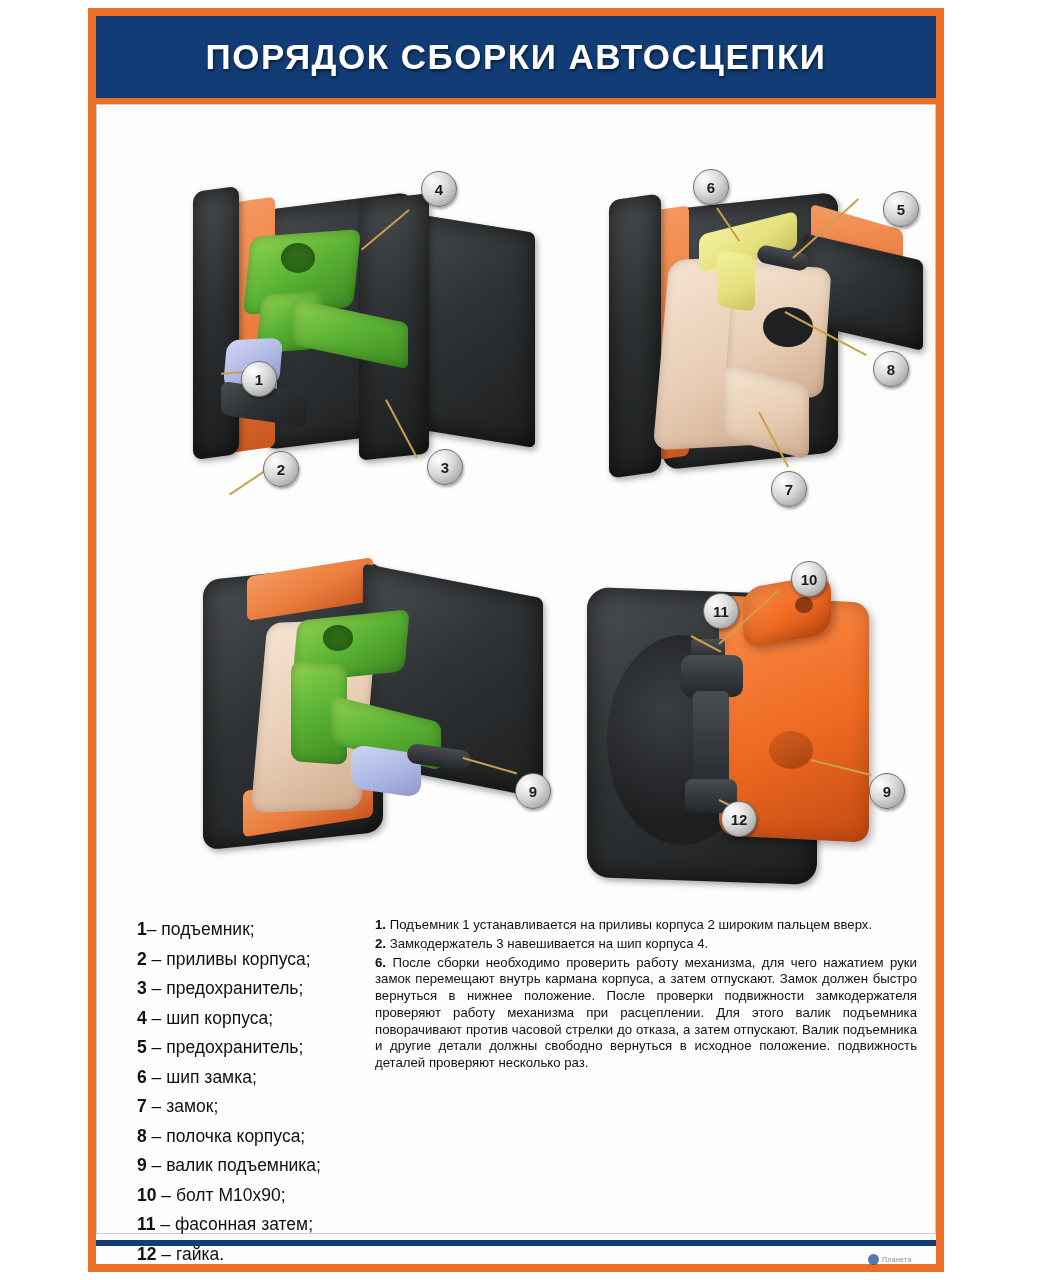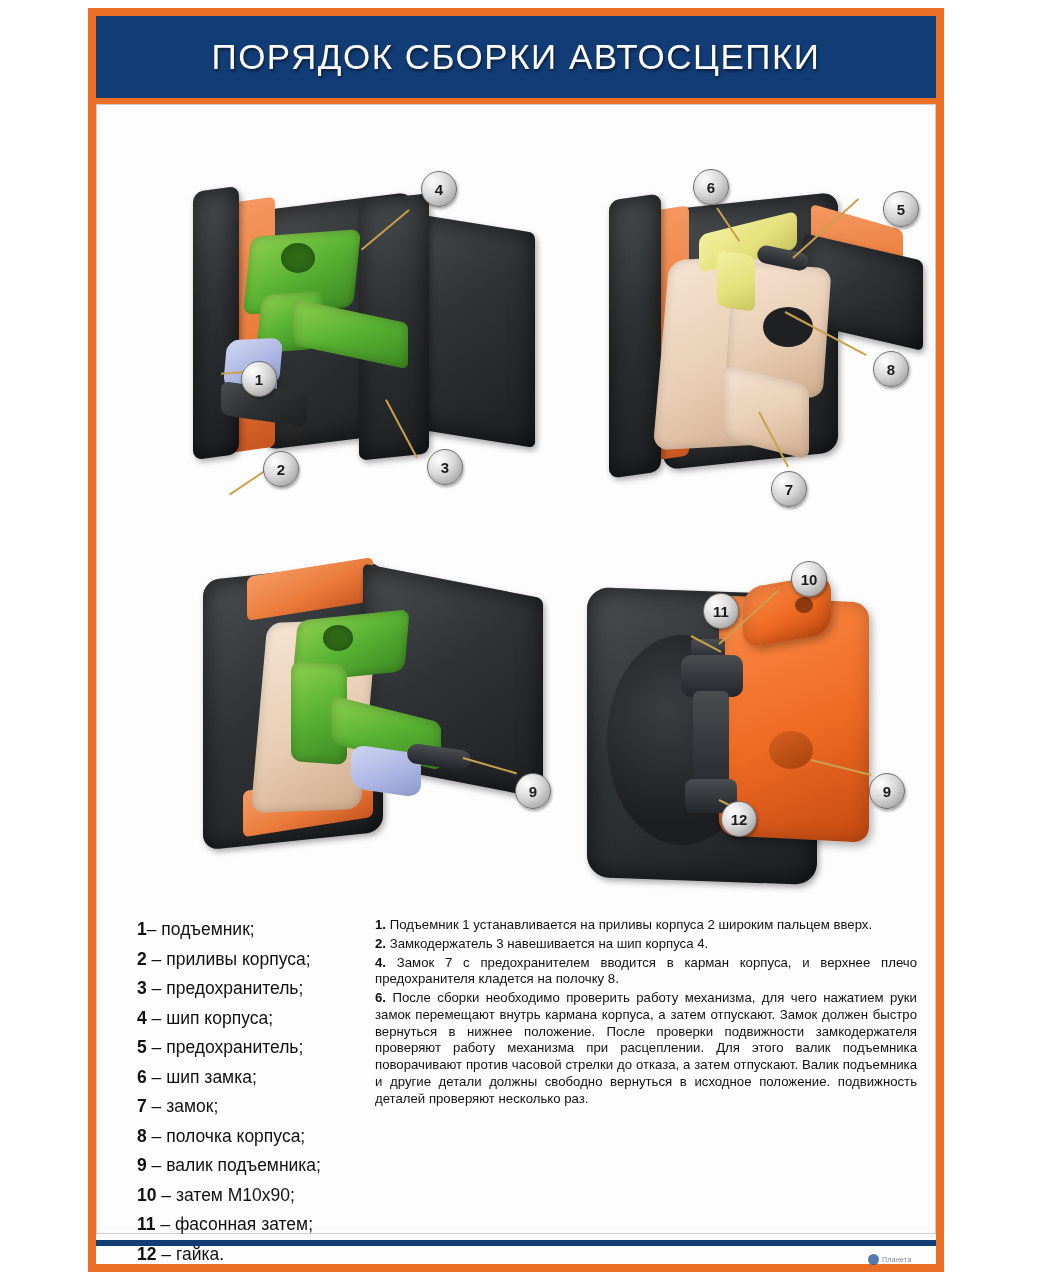--- a/index.html
+++ b/index.html
@@ -47,21 +47,21 @@
     width: 840px;
     height: 82px;
     background: #123c75;
     display: flex;
     align-items: center;
     justify-content: center;
   }
   .title-bar .title-text {
     color: #ffffff;
     font-size: 35px;
-    font-weight: normal;
+    font-weight: bold;
     letter-spacing: 1.5px;
     text-align: left;
     text-shadow: 1px 2px 3px rgba(0,0,0,0.55);
     font-family: "Liberation Sans", sans-serif;
   }
   .title-underline {
     position: absolute;
     left: 96px;
     top: 98px;
     width: 840px;
@@ -388,35 +388,34 @@
           <li>
             <b>7</b><span> – </span><span>замок;</span>
           </li>
           <li>
             <b>8</b><span> – </span><span>полочка корпуса;</span>
           </li>
           <li>
             <b>9</b><span> – </span><span>валик подъемника;</span>
           </li>
           <li>
-            <b>10</b><span> – </span><span>затем М10х90;</span>
+            <b>10</b><span> – </span><span>болт М10х90;</span>
           </li>
           <li>
             <b>11</b><span> – </span><span>фасонная затем;</span>
           </li>
           <li>
             <b>12</b><span> – </span><span>гайка.</span>
           </li>
         </ul>
       </div>
 
       <div class="steps">
         <p><b>1.</b> <span>Подъемник 1 устанавливается на приливы корпуса 2   широким пальцем вверх.</span></p>
         <p><b>2.</b> <span>Замкодержатель 3 навешивается на шип корпуса 4.</span></p>
-        <p><b>4.</b> <span>Замок 7 с предохранителем вводится в карман корпуса, и верхнее плечо предохранителя кладется на полочку 8.</span></p>
         <p><b>6.</b> <span>После сборки необходимо проверить работу механизма, для чего нажатием руки замок перемещают внутрь кармана корпуса, а затем отпускают. Замок должен быстро вернуться в нижнее положение. После проверки подвижности замкодержателя проверяют работу механизма при расцеплении. Для этого валик подъемника поворачивают против часовой стрелки до отказа, а затем отпускают. Валик подъемника и другие детали должны свободно вернуться в исходное положение. подвижность деталей проверяют несколько раз.</span></p>
       </div>
 
     </div>
   </div>
 
   <div class="bottom-bar"></div>
   <div class="logo">
     <span class="dot"></span>
     <span class="logo-text">Планета</span>

